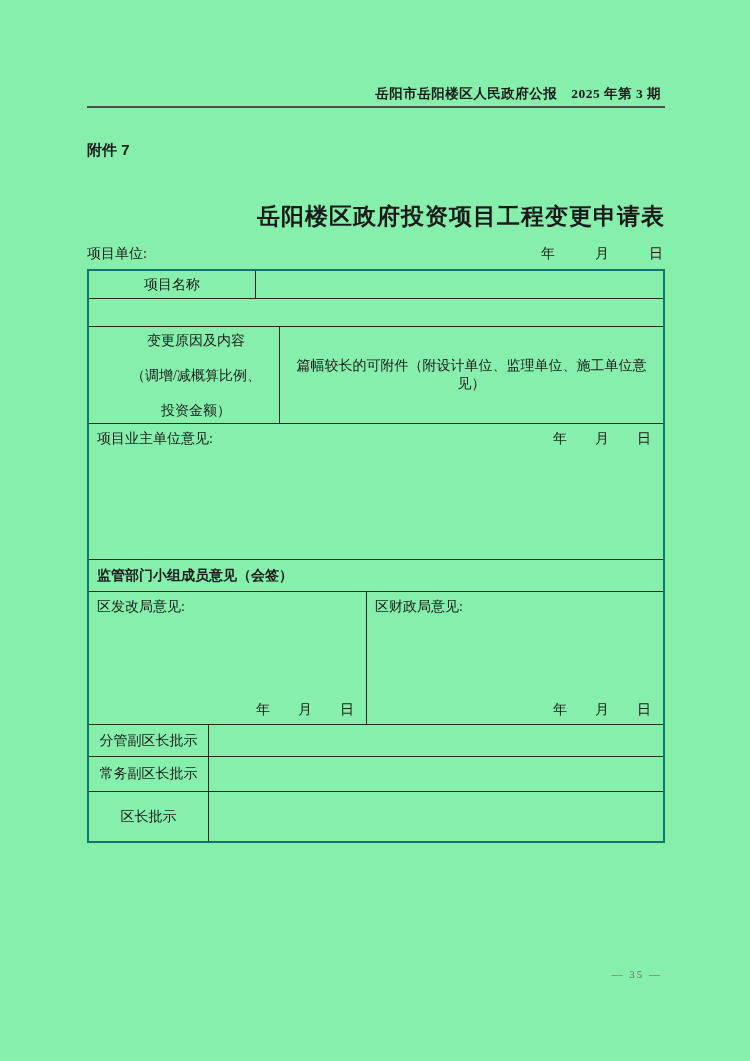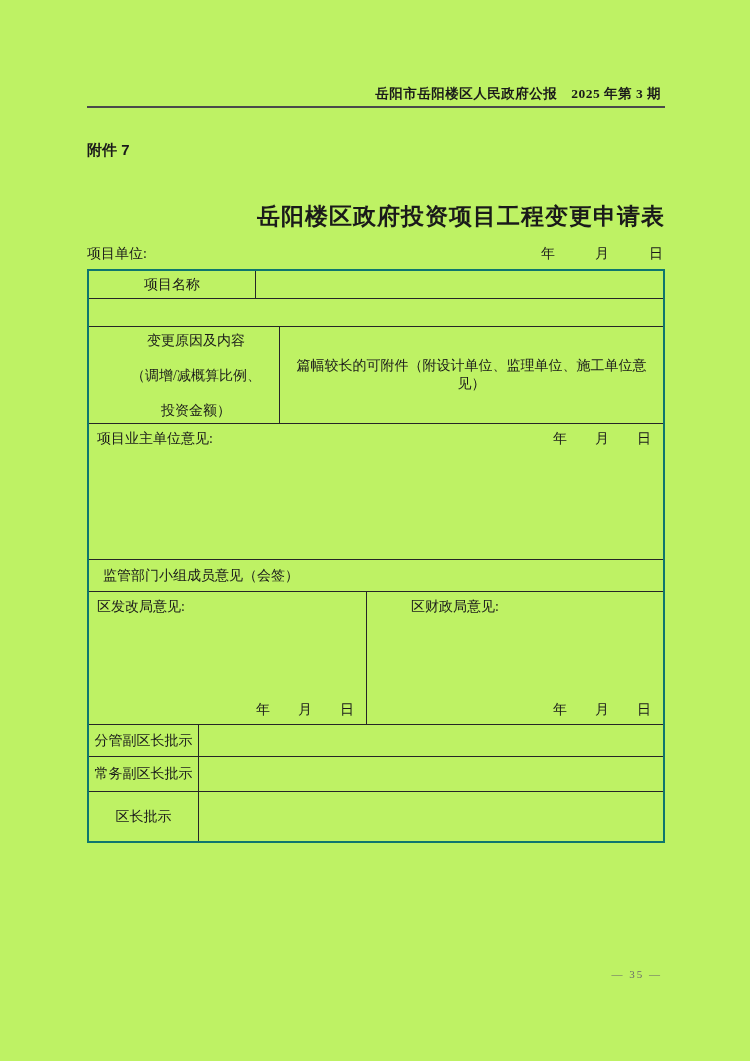--- a/index.html
+++ b/index.html
@@ -5,21 +5,21 @@
   * { margin: 0; padding: 0; box-sizing: border-box; }
   html, body { background: #ffffff; }
   body {
     font-family: "Liberation Serif", "DejaVu Serif", serif;
     color: #1a1a1a;
   }
   .page {
     position: relative;
     width: 750px;
     height: 1061px;
-    background: #bef264;
+    background: #86efac;
     overflow: hidden;
   }
   .content {
     position: absolute;
     left: 87px;
     right: 85px;
     top: 0;
   }
   
   .masthead {
@@ -73,21 +73,21 @@
   .row + .row { border-top: 1.5px solid #262626; }
   .lbl {
     display: flex;
     align-items: center;
     justify-content: center;
     text-align: center;
     border-right: 1.5px solid #262626;
     flex-shrink: 0;
   }
   .lbl-wide { width: 167px; }
-  .lbl-narrow { width: 110px; }
+  .lbl-narrow { width: 120px; }
   .val { flex: 1; }
   .r-name   { height: 27px; }
   .r-owner  { height: 28px; }
   .r-reason { height: 97px; padding-left: 24px; }
   .reason-lines { line-height: 35px; }
   .note-cell {
     flex: 1;
     display: flex;
     align-items: center;
     justify-content: center;
@@ -98,23 +98,24 @@
     height: 135px;
     display: flex;
     flex-direction: row;
     justify-content: space-between;
     padding: 6px 8px 5px 8px;
   }
   .r-sign {
     height: 31px;
     display: flex;
     align-items: center;
-    padding-left: 14px;
-  }
-  .r-two { height: 133px; gap: 36px; }
+    padding-left: 8px;
+    font-weight: bold;
+  }
+  .r-two { height: 133px; }
   .half-cell {
     display: flex;
     flex-direction: column;
     justify-content: space-between;
     padding: 6px 8px 5px 8px;
   }
   .half-left  { width: 278px; border-right: 1.5px solid #262626; flex-shrink: 0; }
   .half-right { flex: 1; }
   .date-cell { gap: 28px; padding-right: 4px; }
   .r-remark1 { height: 32px; }

